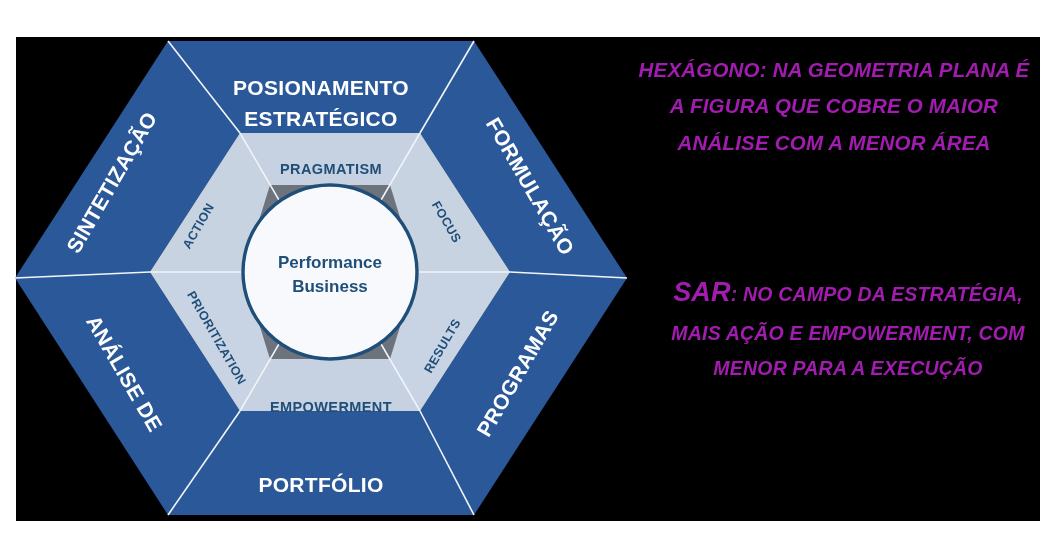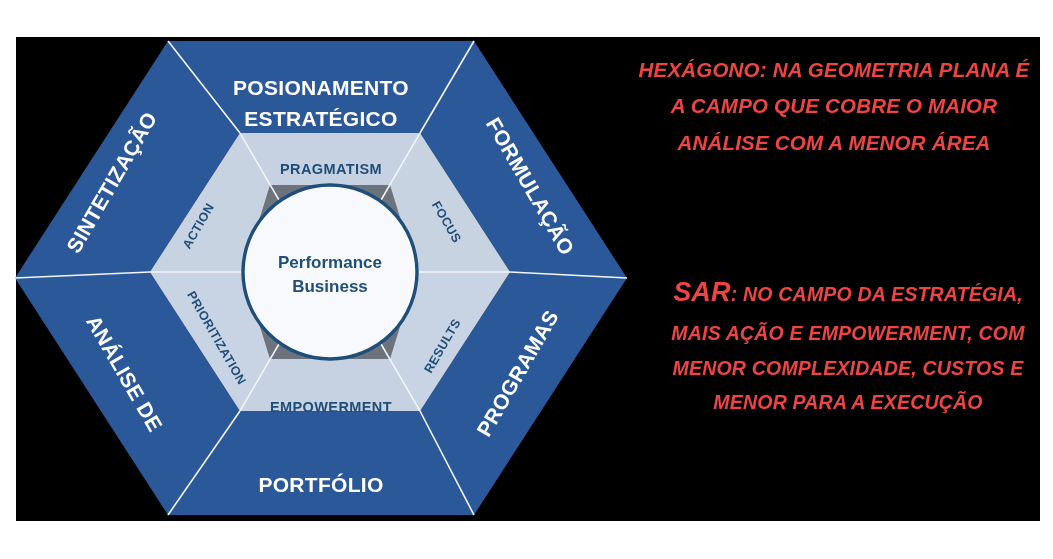--- a/index.html
+++ b/index.html
@@ -58,21 +58,21 @@
     letter-spacing: 0.4px;
   }
   .center-label {
     fill: #1f4e79;
     font-family: "Liberation Sans", sans-serif;
     font-weight: bold;
     font-size: 17px;
   }
   .side-text {
     position: absolute;
-    color: #ef4444;
+    color: #a21caf;
     font-family: "Liberation Sans", sans-serif;
     font-weight: bold;
     font-style: italic;
     text-align: center;
     line-height: 1.78;
     letter-spacing: 0.2px;
   }
   #note-hexagono {
     left: 636px;
     top: 52px;
@@ -169,24 +169,23 @@
     <text class="inner-label" x="331" y="412" text-anchor="middle">EMPOWERMENT</text>
 
     <text class="inner-label-side" x="0" y="0" text-anchor="middle" transform="translate(213,340) rotate(60)">PRIORITIZATION</text>
 
     <text class="inner-label-side" x="0" y="0" text-anchor="middle" transform="translate(202,228) rotate(-60)">ACTION</text>
 
   </svg>
 
   <div class="side-text" id="note-hexagono">
     <div>HEXÁGONO: NA GEOMETRIA PLANA É</div>
-    <div>A CAMPO QUE COBRE O MAIOR</div>
+    <div>A FIGURA QUE COBRE O MAIOR</div>
     <div>ANÁLISE COM A MENOR ÁREA</div>
   </div>
 
   <div class="side-text" id="note-sar">
     <div><span class="sar-key">SAR</span><span>: NO CAMPO DA ESTRATÉGIA,</span></div>
     <div>MAIS AÇÃO E EMPOWERMENT, COM</div>
-    <div>MENOR COMPLEXIDADE, CUSTOS E</div>
     <div>MENOR PARA A EXECUÇÃO</div>
   </div>
 
 </div>
 
 </body></html>

